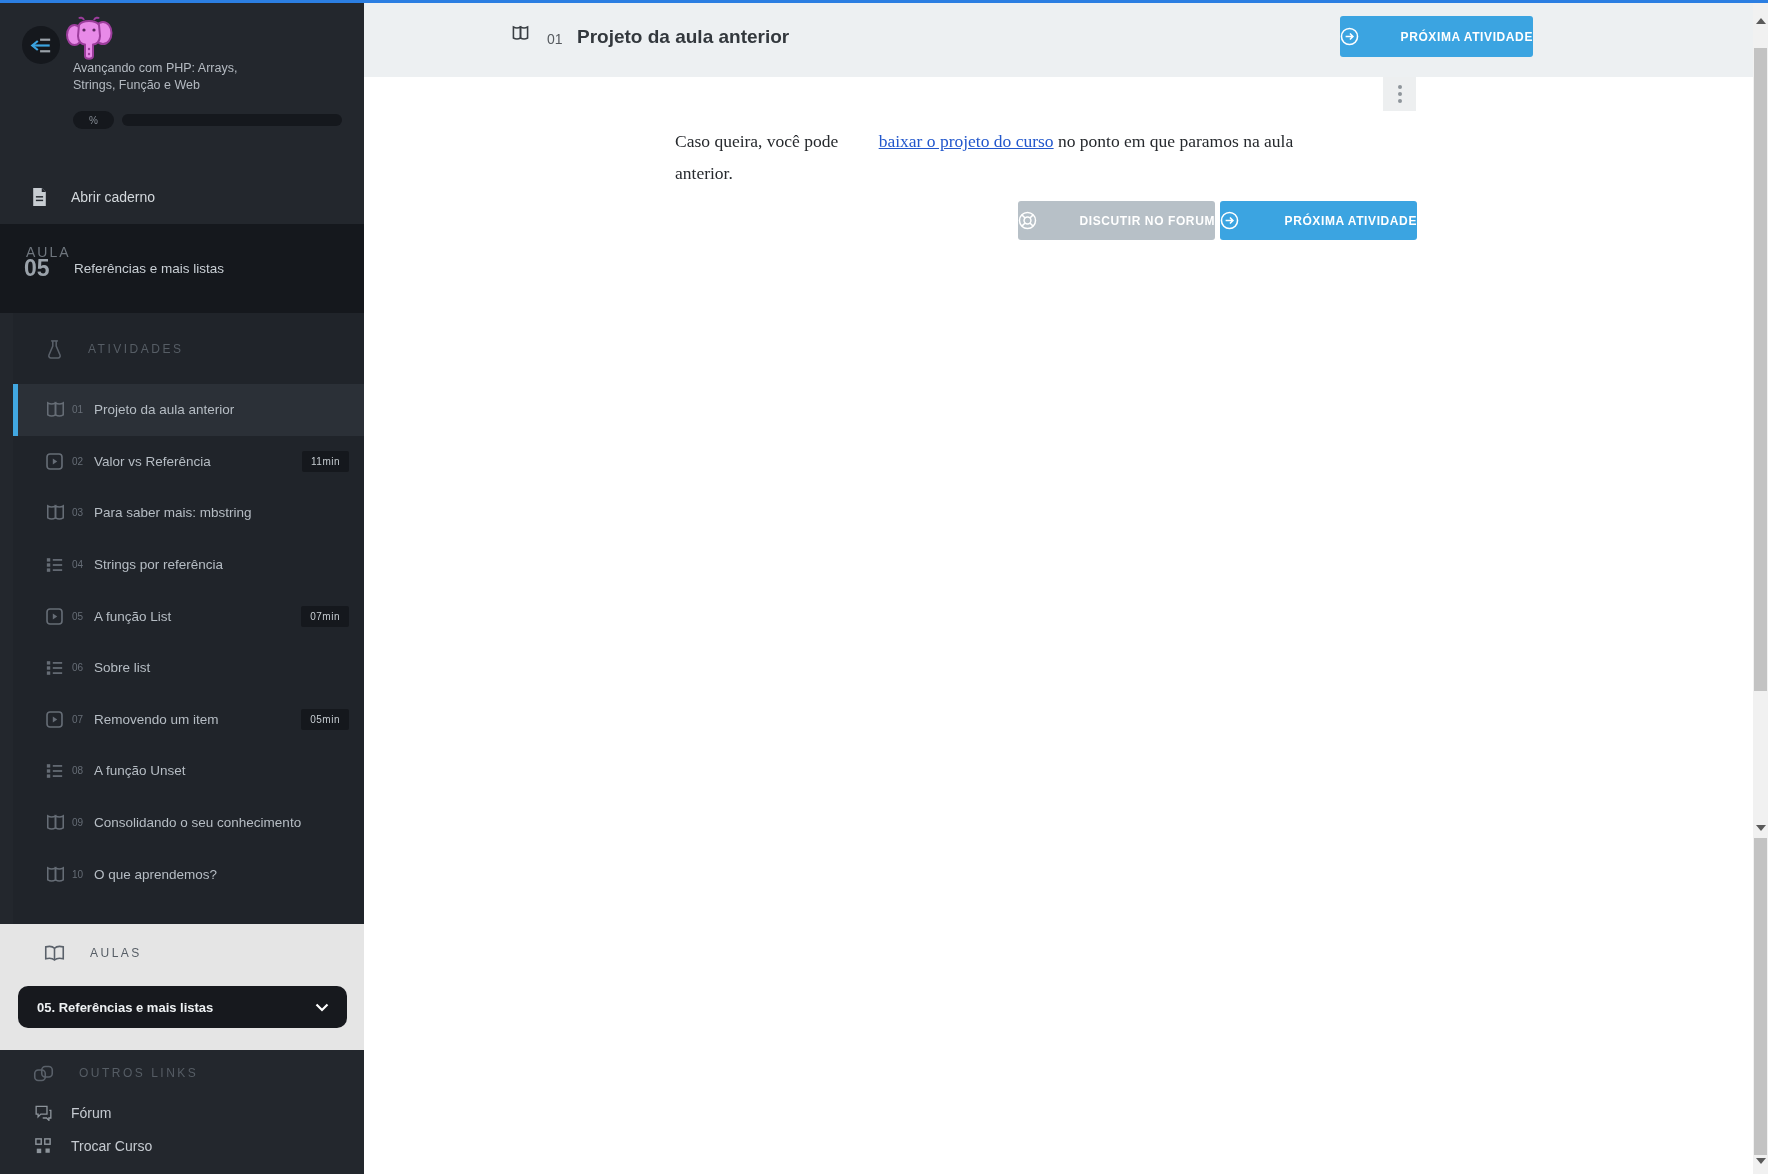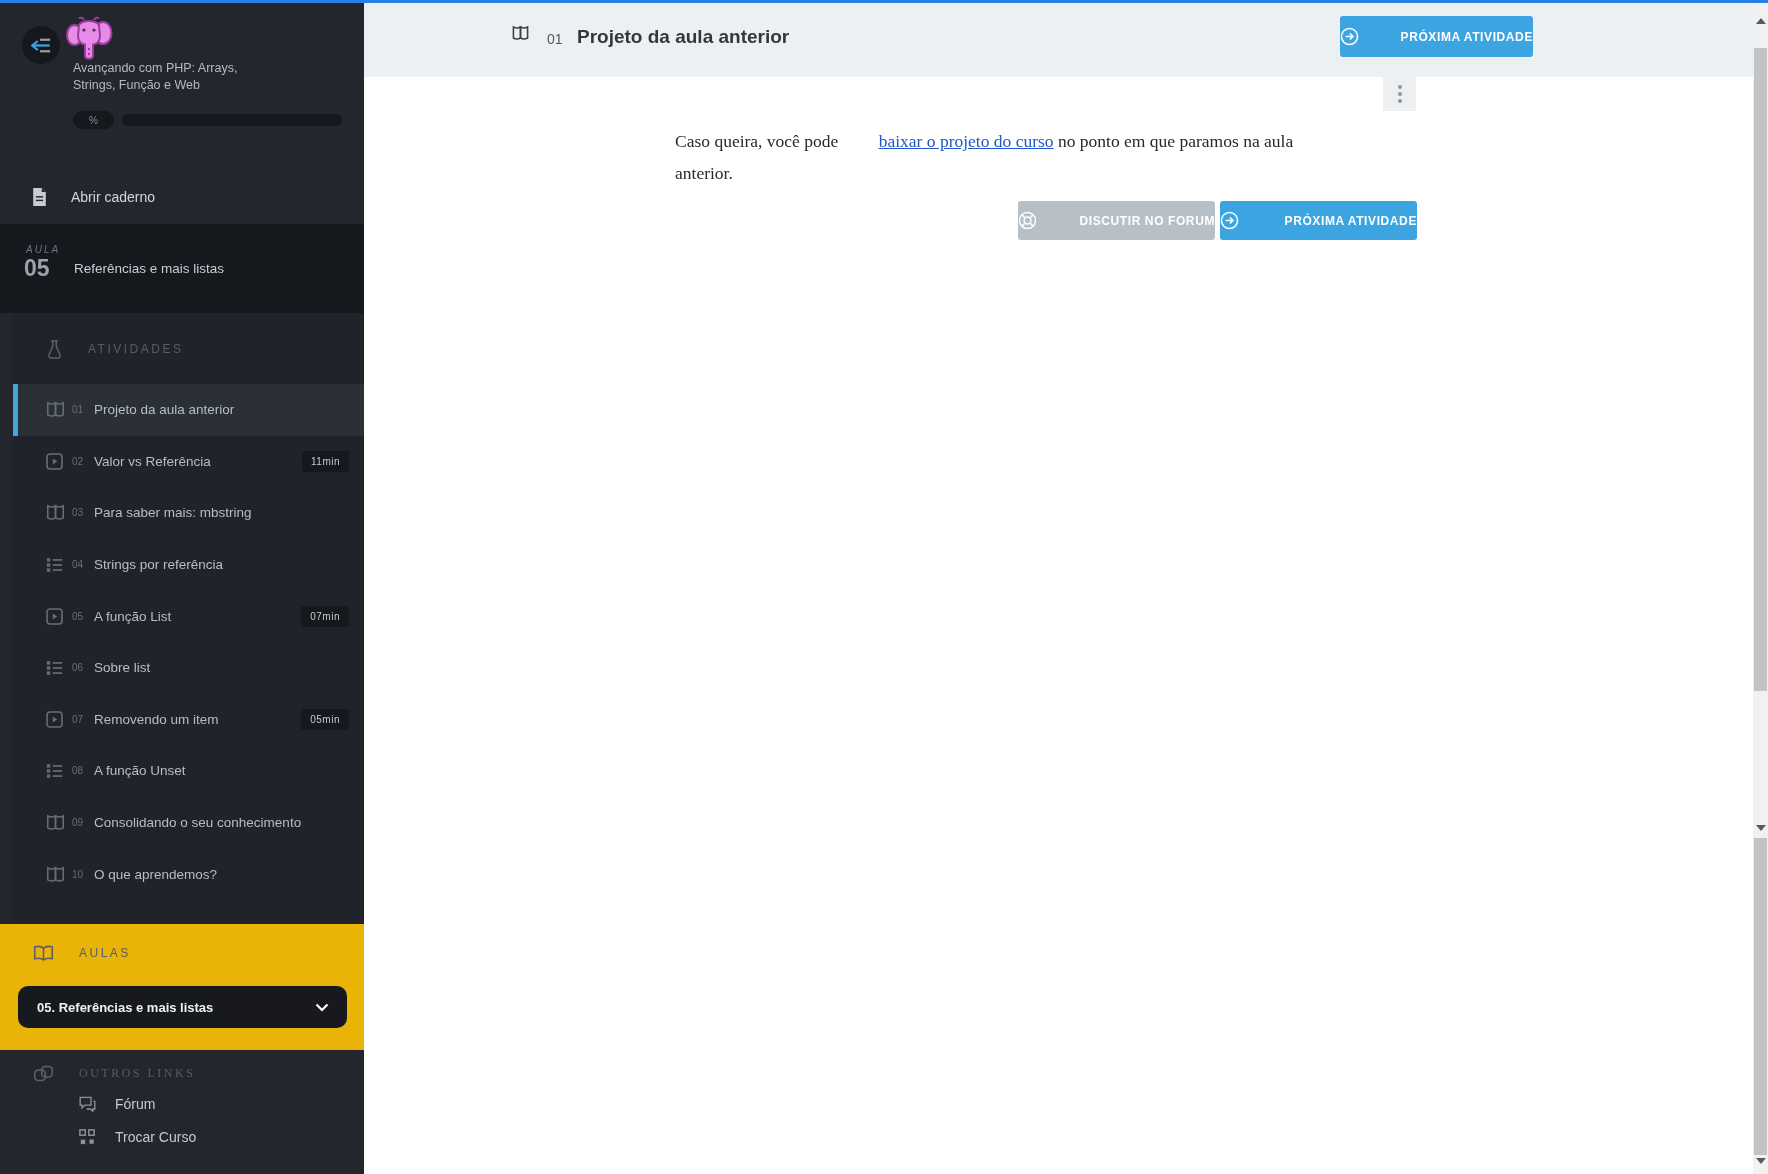--- a/index.html
+++ b/index.html
@@ -15,47 +15,47 @@
   .logo { position:absolute; left:64px; top:16px; }
   .course-title { position:absolute; left:73px; top:60px; font-size:12.5px; line-height:17px; color:#b4bac1; }
   .pct-pill { position:absolute; left:73px; top:111px; width:41px; height:18px; border-radius:9px;
               background:#15181d; color:#868d95; font-size:10px; display:flex; align-items:center; justify-content:center; }
   .progress-track { position:absolute; left:122px; top:114px; width:220px; height:12px; border-radius:6px; background:#15181d; }
   .notebook-row { position:absolute; left:0; top:180px; width:364px; height:34px; display:flex; align-items:center; cursor:pointer; }
   .notebook-row .nb-icon { margin-left:32px; color:#c8cdd2; }
   .notebook-row .nb-label { margin-left:24px; font-size:14px; color:#d3d8dc; }
 
   .lesson-block { position:absolute; left:0; top:224px; width:364px; height:89px; background:#15181d; }
-  .aula-word { position:absolute; left:26px; top:20px; font-size:10px; letter-spacing:2px; color:#6f767e;font-style:italic; }
+  .aula-word { position:absolute; left:26px; top:20px; font-size:14px; letter-spacing:2px; color:#6f767e; }
   .aula-num { position:absolute; left:24px; top:31px; font-size:23px; font-weight:bold; color:#9aa2aa; }
   .lesson-title { position:absolute; left:74px; top:37px; font-size:13.5px; color:#c9cfd5; }
 
   .activities-section { position:absolute; left:13px; top:313px; width:364px; height:611px; background:#20242a; }
   .section-head { display:flex; align-items:center; height:71px; color:#565d65; }
   .section-head .sh-icon { margin-left:33px; color:#5a616a; }
   .sh-label { margin-left:25px; font-size:12px; letter-spacing:2.5px; color:#565d65; }
 
   .act-item { display:flex; align-items:center; height:51.6px; cursor:pointer; }
   .act-item.active { background:#2b3037; box-shadow:inset 5px 0 0 #41a7e1; }
   .act-icon { width:20px; margin-left:33px; color:#666d76; display:flex; }
   .act-num { margin-left:6px; font-size:10px; color:#666d76; width:16px; }
   .act-label { margin-left:6px; font-size:13.5px; color:#b6bdc4; flex:1; }
   .act-badge { margin-right:28px; background:#15181d; color:#c6ccd1; font-size:10px;
                padding:5px 9px; border-radius:2px; letter-spacing:0.5px; }
 
-  .aulas-section { position:absolute; left:0; top:924px; width:364px; height:126px; background:#eab308; }
+  .aulas-section { position:absolute; left:0; top:924px; width:364px; height:126px; background:#e5e5e5;padding-left:11px; }
   .aulas-section .section-head { height:58px; }
   .lesson-select { position:absolute; left:18px; top:62px; width:329px; height:42px; background:#17191e;
                    border-radius:10px; display:flex; align-items:center; cursor:pointer; }
   .lesson-select .sel-label { margin-left:19px; font-size:13px; color:#eef1f3; font-weight:bold; flex:1; }
   .lesson-select .sel-chevron { margin-right:18px; display:flex; }
 
   .others-section { position:absolute; left:0; top:1050px; width:364px; height:124px; background:#23272d; }
-  .others-section .section-head { height:46px;font-family:Liberation Serif, serif; }
-  .link-row { display:flex; height:33px; cursor:pointer;padding-left:44px; }
+  .others-section .section-head { height:46px; }
+  .link-row { display:flex; align-items:center; height:33px; cursor:pointer; }
   .link-icon { width:20px; margin-left:35px; color:#8d949b; display:flex; }
   .link-label { margin-left:16px; font-size:14px; color:#c6cbd1; }
 
   
   .main { position:absolute; left:364px; top:3px; width:1389px; height:1171px; background:#fff; }
   .content-header { position:absolute; left:0; top:0; width:1389px; height:74px; background:#edf0f2; }
   .ch-book { position:absolute; left:148px; top:22px; color:#3a3f44; }
   .ch-num { position:absolute; left:183px; top:28px; font-size:14px; color:#55595e; }
   .ch-title { position:absolute; left:213px; top:23px; font-size:19px; font-weight:bold; color:#33383d; }
   .btn { display:flex; align-items:center; justify-content:space-between; gap:10px; border:none; border-radius:3px;

